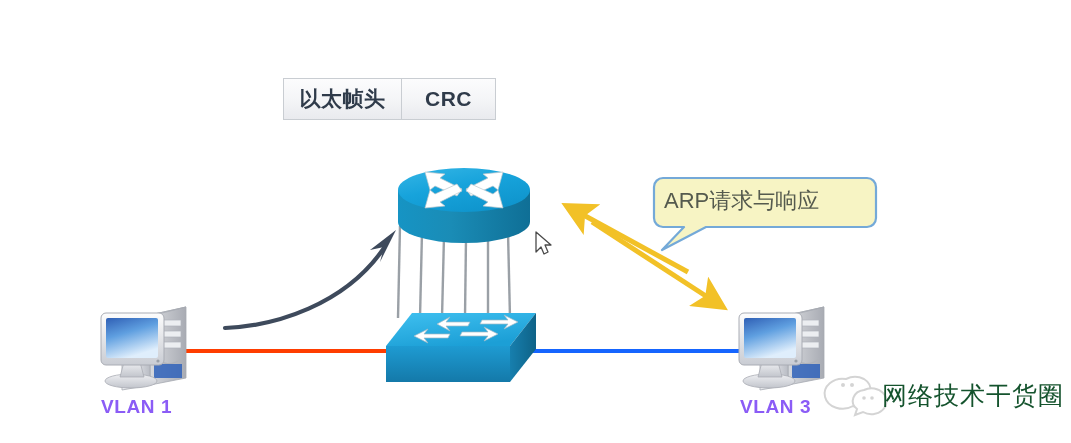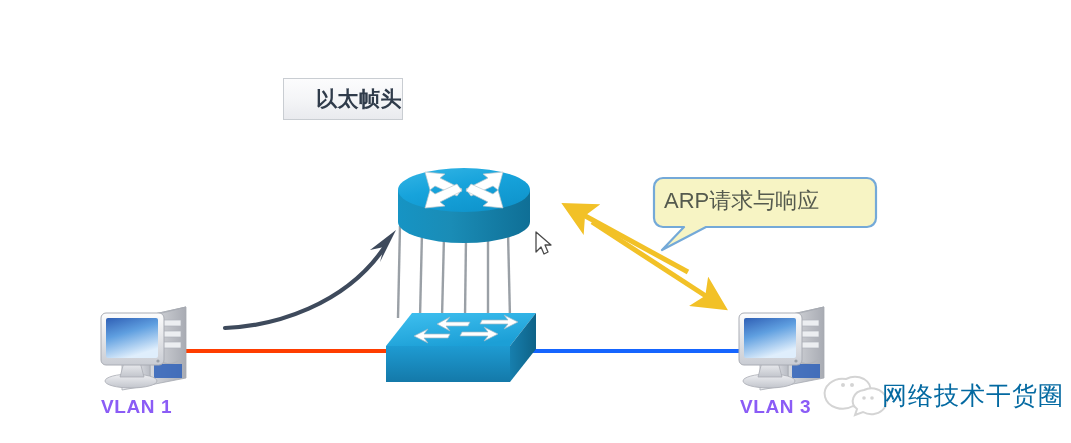--- a/index.html
+++ b/index.html
@@ -37,21 +37,21 @@
     color: #2f3b4a;
     font-size: 21px;
     font-weight: bold;
     height: 40px;
     line-height: 40px;
     text-align: center;
     box-sizing: border-box;
     letter-spacing: 0.5px;
   }
   .pkt-cell:last-child { border-right: none; }
-  .pkt-cell.c0 { width: 118px; text-align: right; }
+  .pkt-cell.c0 { width: 118px; }
   .pkt-cell.c1 { width: 98px; }
   .pkt-cell.c2 { width: 103px; }
   .pkt-cell.c3 { width: 93px; }
 
   
   .vlan-label {
     position: absolute;
     font-size: 19px;
     font-weight: bold;
     color: #8b5cf6;
@@ -71,21 +71,21 @@
     color: #555a4e;
     white-space: nowrap;
   }
 
   
   #watermark-text {
     position: absolute;
     left: 882px;
     top: 379px;
     font-size: 25px;
-    color: #0369a1;
+    color: #14532d;
     letter-spacing: 1px;
     white-space: nowrap;
     font-family: "DejaVu Sans", sans-serif;
   }
 </style>
 </head>
 <body>
 
 <svg id="canvas" viewBox="0 0 1071 443">
   <defs>
@@ -263,20 +263,21 @@
     <circle cx="872" cy="398" r="1.8" fill="#9a9a9a"></circle>
   </g>
 
   <g>
     <path d="M536,232 L536,252 L541,247 L544,254 L548,252 L545,245 L551,245 Z" fill="#ffffff" stroke="#4a4a4a" stroke-width="1.3" stroke-linejoin="round"></path>
   </g>
 </svg>
 
 <div id="packet-table">
   <div class="pkt-cell c0">以太帧头</div>
+  <div class="pkt-cell c3">CRC</div>
 </div>
 
 <div class="vlan-label" id="vlan1-label">VLAN 1</div>
 <div class="vlan-label" id="vlan2-label">VLAN 3</div>
 
 <div id="callout-text">ARP请求与响应</div>
 
 <div id="watermark-text">网络技术干货圈</div>
 
 </body></html>

